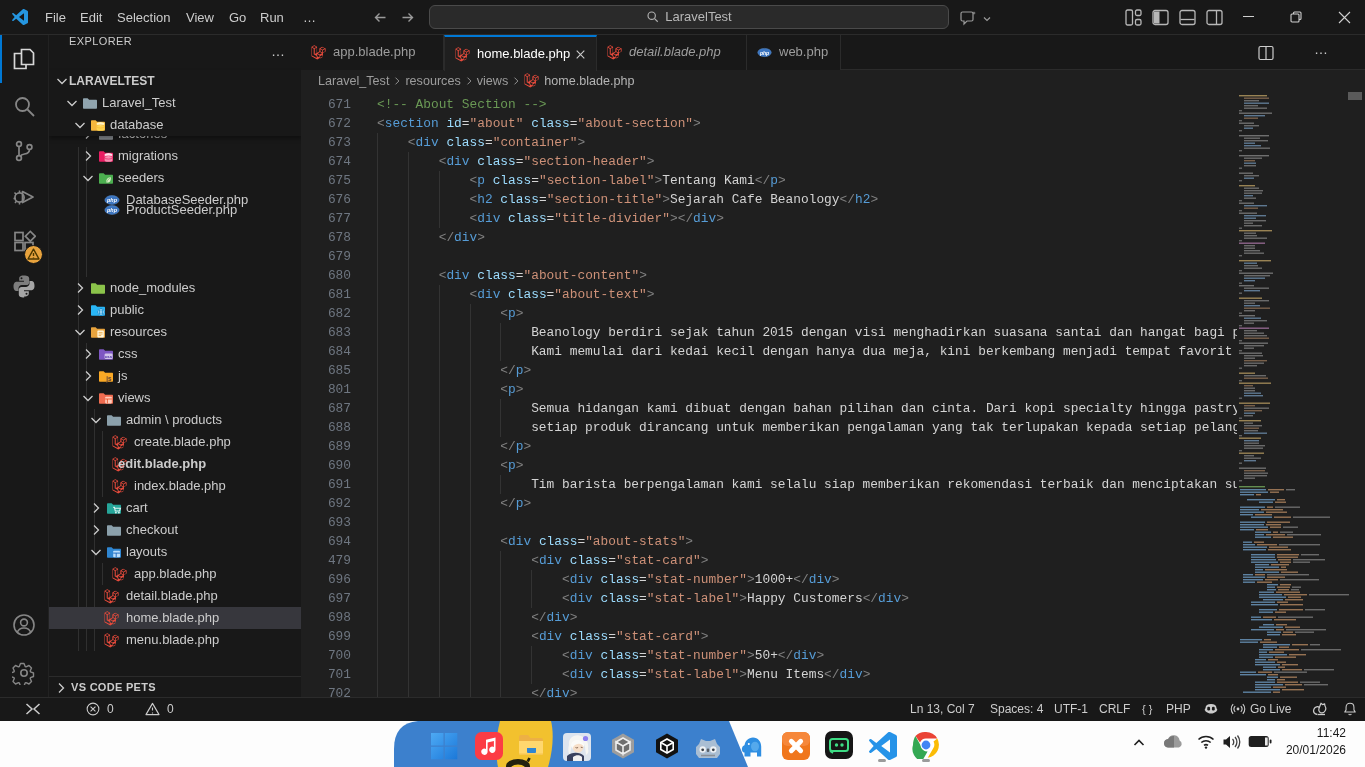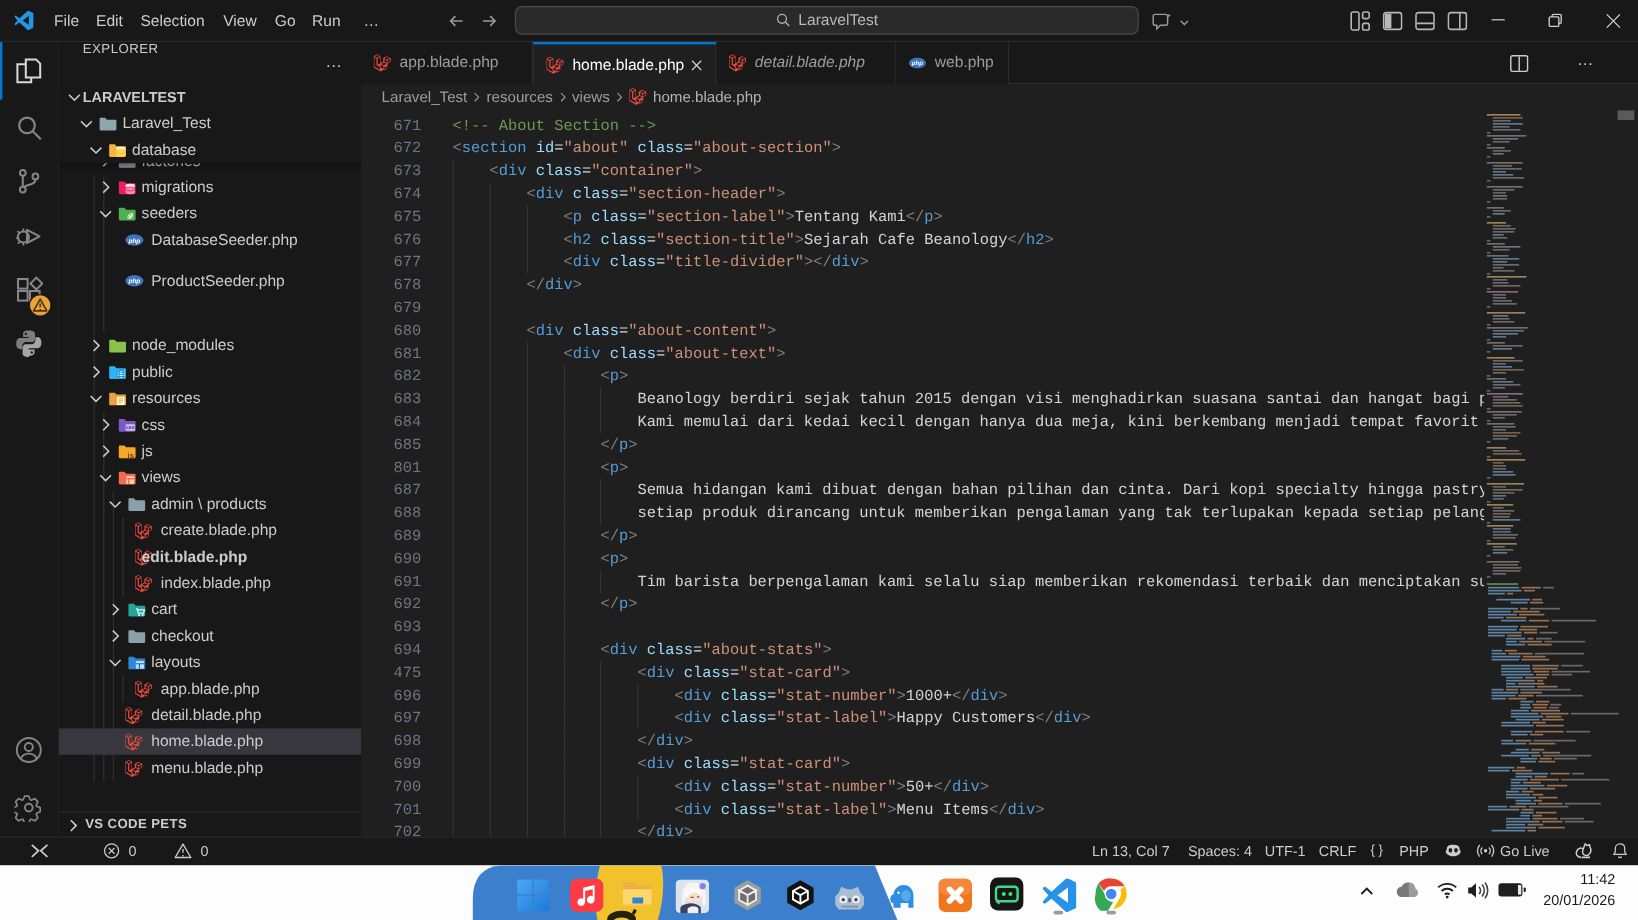--- a/index.html
+++ b/index.html
@@ -202,21 +202,21 @@
           </svg></span>
         <span class="lbl" style="left:69px;">seeders</span>
       </div>
 <div class="row" style="top:154px;">
         <span class="ficon" style="left:55px"><svg viewBox="0 0 16 16" width="16" height="16">
             <ellipse cx="8" cy="8" rx="7.2" ry="4.4" fill="#3b74bf" stroke="#5a8fd0" stroke-width=".5"></ellipse>
             <text x="8" y="10.2" font-size="5.4" font-weight="bold" font-style="italic" fill="#fff" text-anchor="middle" font-family="Liberation Sans">php</text>
           </svg></span>
         <span class="lbl" style="left:77px;">DatabaseSeeder.php</span>
       </div>
-<div class="row" style="top:188px;">
+<div class="row" style="top:164px;">
         <span class="ficon" style="left:55px"><svg viewBox="0 0 16 16" width="16" height="16">
             <ellipse cx="8" cy="8" rx="7.2" ry="4.4" fill="#3b74bf" stroke="#5a8fd0" stroke-width=".5"></ellipse>
             <text x="8" y="10.2" font-size="5.4" font-weight="bold" font-style="italic" fill="#fff" text-anchor="middle" font-family="Liberation Sans">php</text>
           </svg></span>
         <span class="lbl" style="left:77px;">ProductSeeder.php</span>
       </div>
 <div class="row" style="top:242px;">
         <svg class="abs" style="left:23px;top:3px" width="16" height="16" viewBox="0 0 16 16">
           <path d="M6 3.5l4.5 4.5L6 12.5" stroke="#cccccc" stroke-width="1.3" fill="none"></path>
         </svg>
@@ -566,21 +566,21 @@
 <span class="gd" style="left:107px"></span>
 <span class="gd" style="left:138px"></span>
 <span class="gd" style="left:169px"></span>
 <span class="cd">&nbsp;&nbsp;&nbsp;&nbsp;&nbsp;&nbsp;&nbsp;&nbsp;&nbsp;&nbsp;&nbsp;&nbsp;&nbsp;&nbsp;&nbsp;&nbsp;</span></div>
 <div class="cl" style="top:440px"><span class="ln">694</span>
 <span class="gd" style="left:76px"></span>
 <span class="gd" style="left:107px"></span>
 <span class="gd" style="left:138px"></span>
 <span class="gd" style="left:169px"></span>
 <span class="cd">&nbsp;&nbsp;&nbsp;&nbsp;&nbsp;&nbsp;&nbsp;&nbsp;&nbsp;&nbsp;&nbsp;&nbsp;&nbsp;&nbsp;&nbsp;&nbsp;<span class="g">&lt;</span><span class="t">div</span> <span class="a">class</span><span class="w">=</span><span class="s">"about-stats"</span><span class="g">&gt;</span></span></div>
-<div class="cl" style="top:459px"><span class="ln">475</span>
+<div class="cl" style="top:459px"><span class="ln">479</span>
 <span class="gd" style="left:76px"></span>
 <span class="gd" style="left:107px"></span>
 <span class="gd" style="left:138px"></span>
 <span class="gd" style="left:169px"></span>
 <span class="gd" style="left:199px"></span>
 <span class="cd">&nbsp;&nbsp;&nbsp;&nbsp;&nbsp;&nbsp;&nbsp;&nbsp;&nbsp;&nbsp;&nbsp;&nbsp;&nbsp;&nbsp;&nbsp;&nbsp;&nbsp;&nbsp;&nbsp;&nbsp;<span class="g">&lt;</span><span class="t">div</span> <span class="a">class</span><span class="w">=</span><span class="s">"stat-card"</span><span class="g">&gt;</span></span></div>
 <div class="cl" style="top:478px"><span class="ln">696</span>
 <span class="gd" style="left:76px"></span>
 <span class="gd" style="left:107px"></span>
 <span class="gd" style="left:138px"></span>

